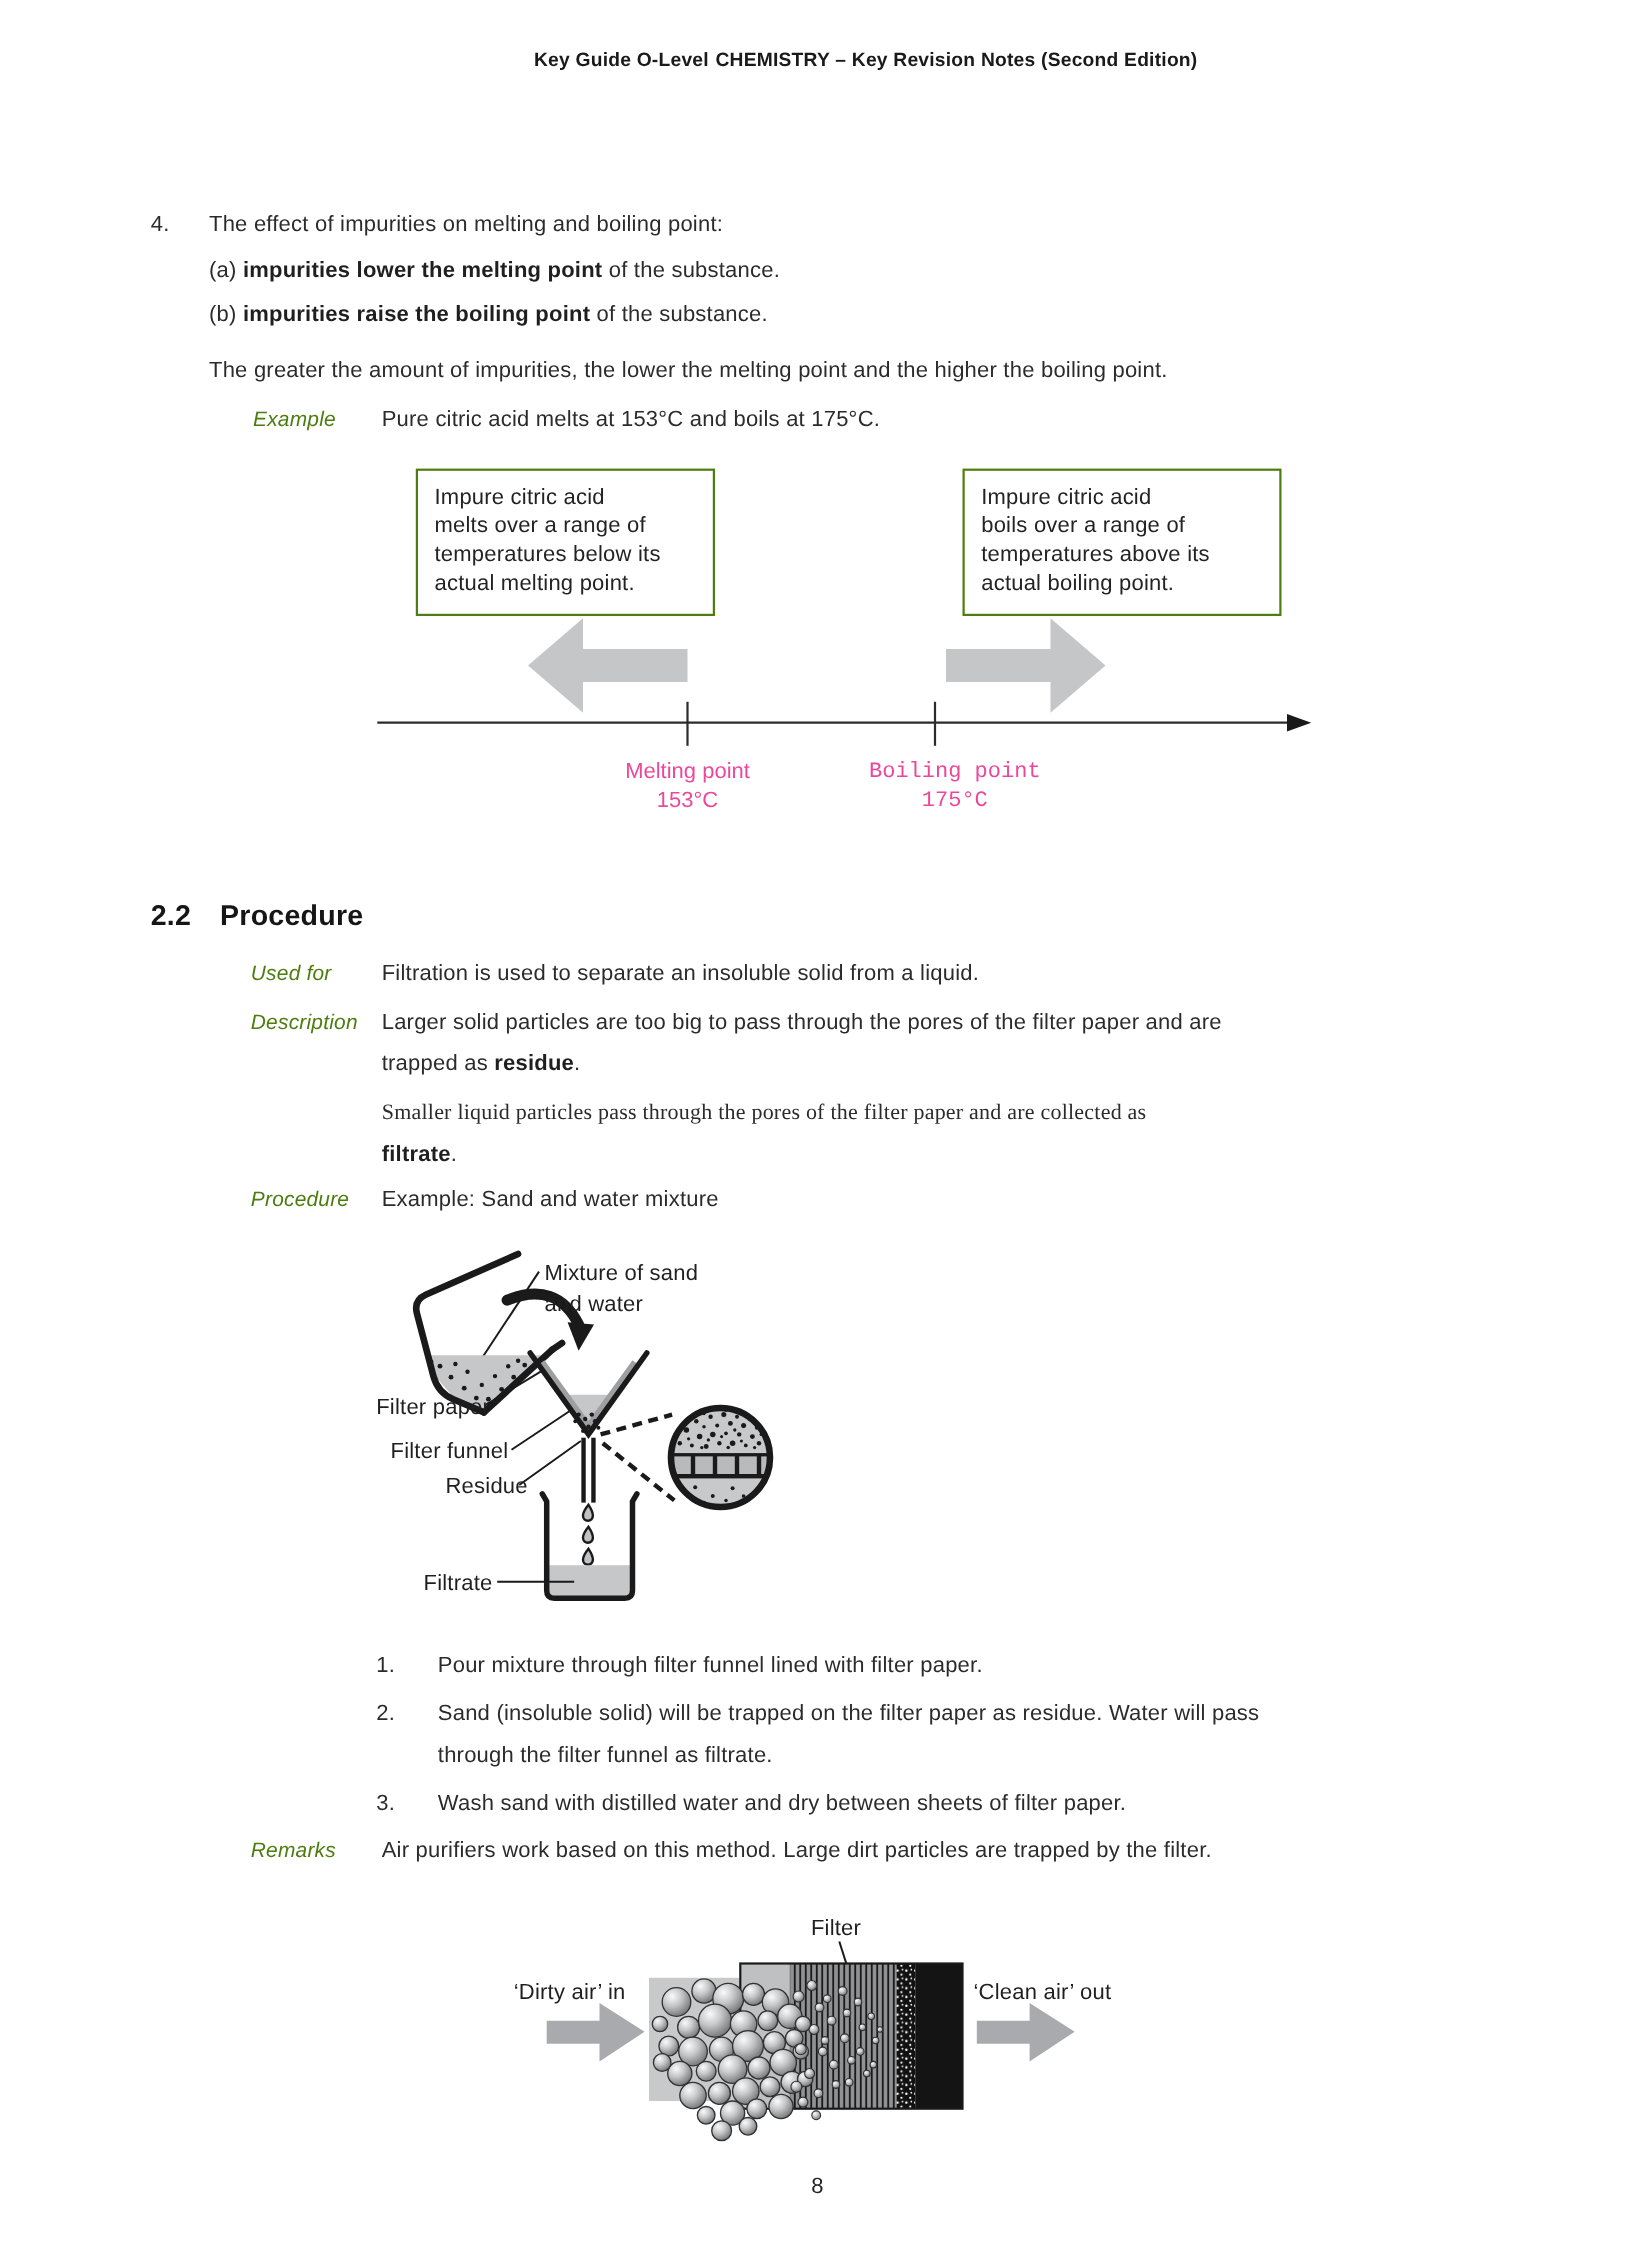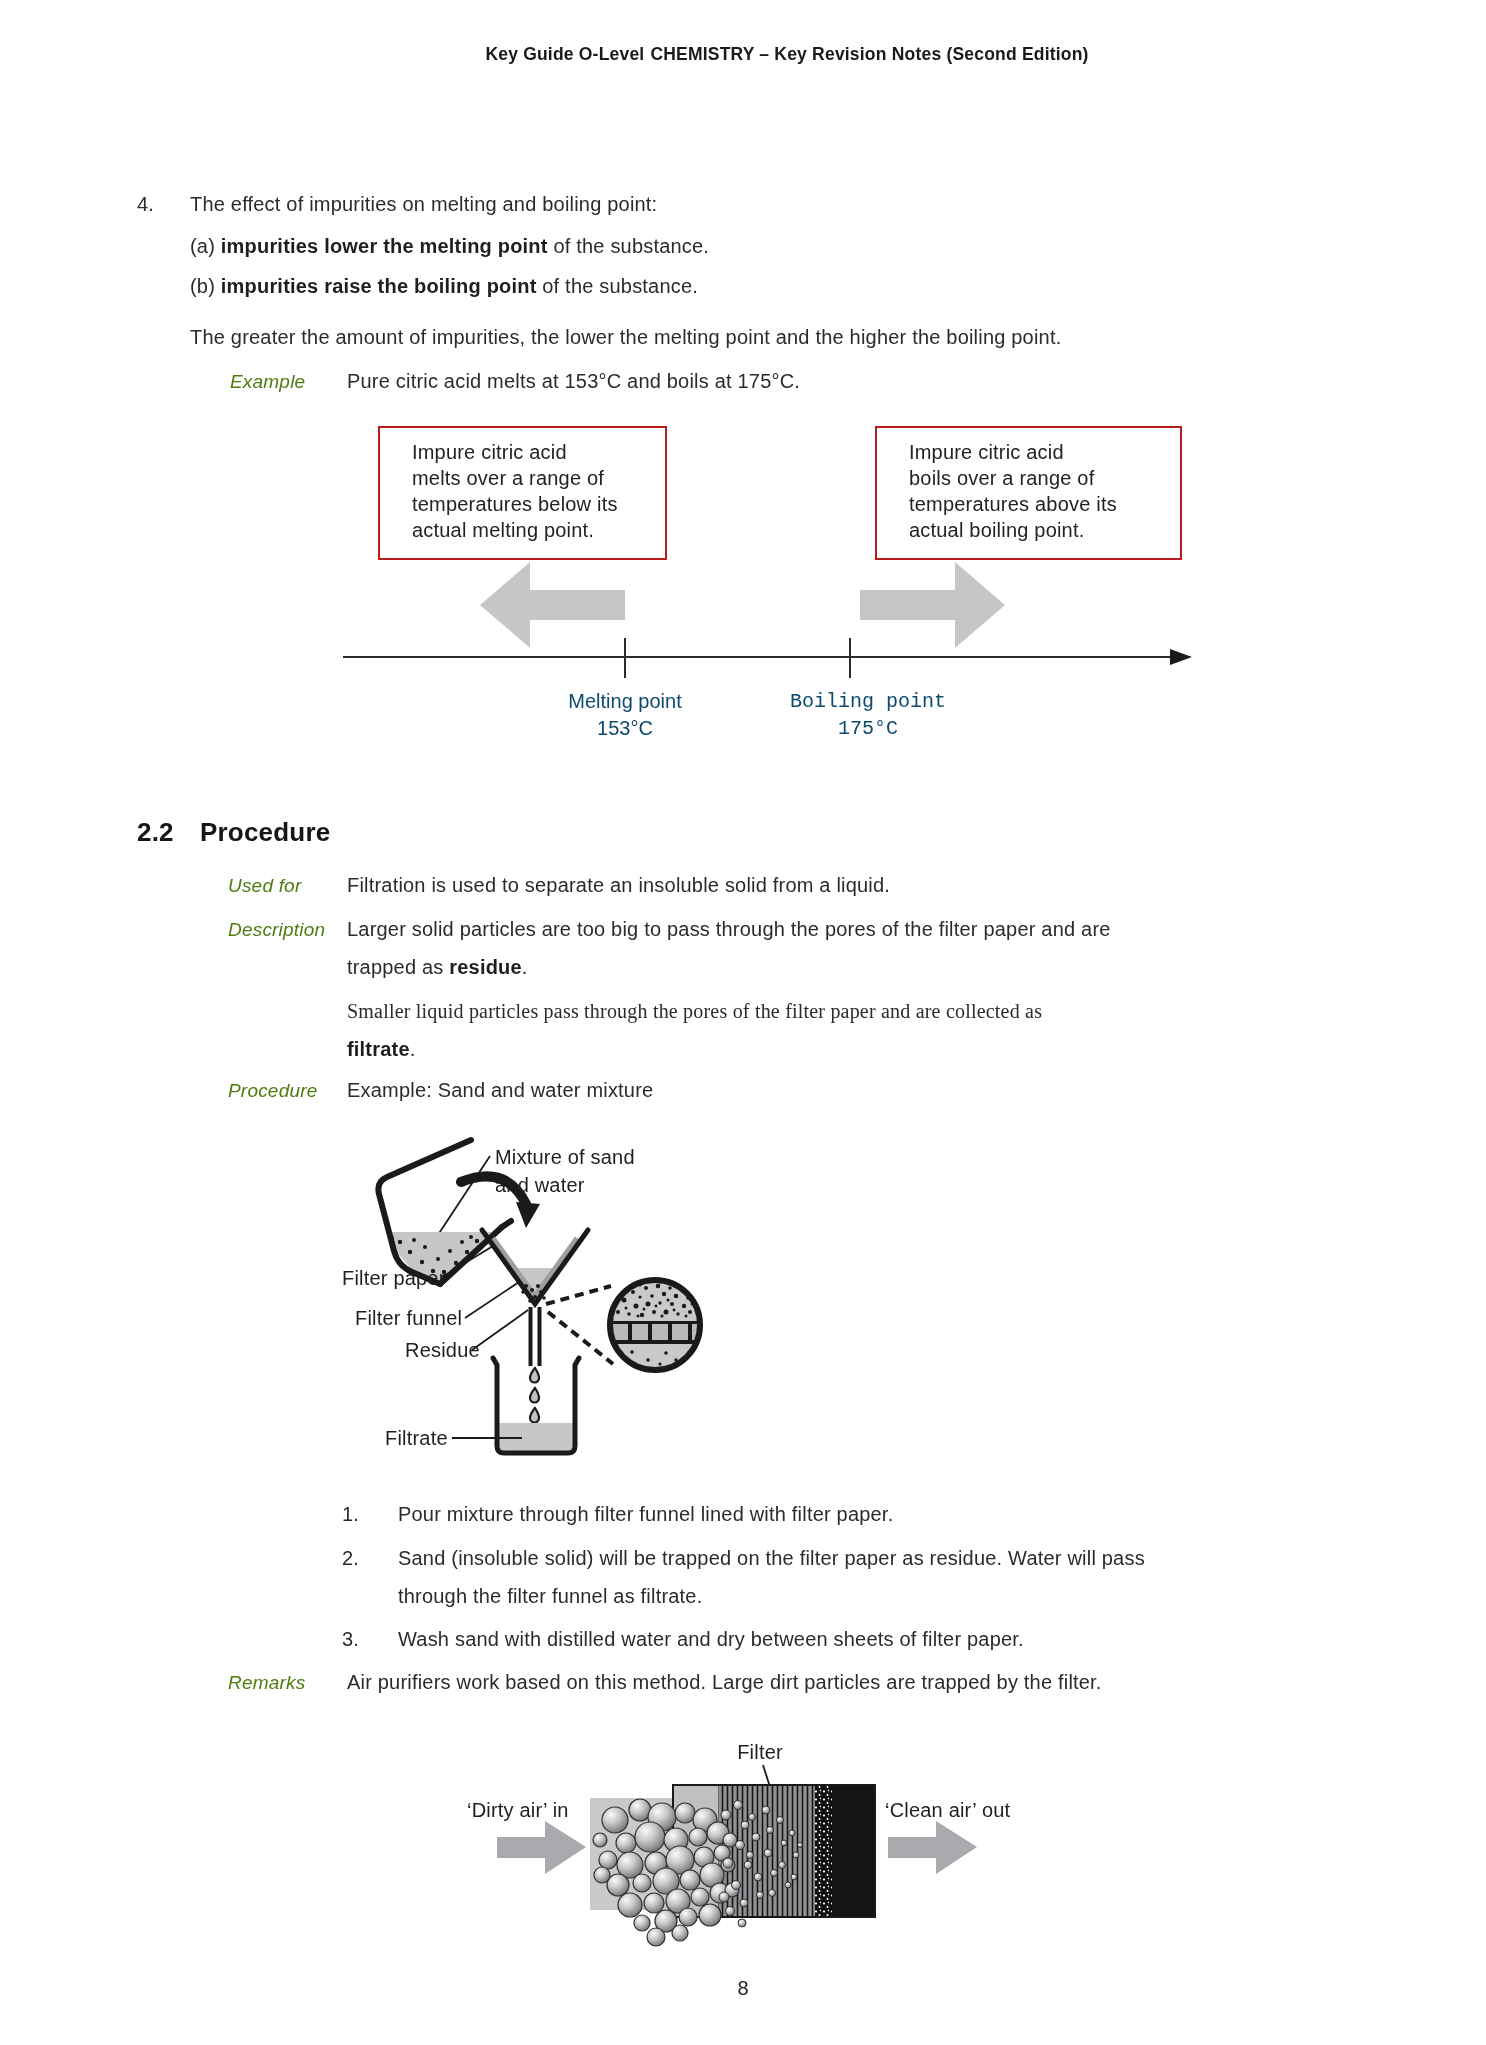--- a/index.html
+++ b/index.html
@@ -12,25 +12,25 @@
   .bold{font-weight:700;color:#1f1f1f;}
   .gray-label{font-style:italic;color:#4d7c0f;font-size:19px;letter-spacing:.2px;white-space:nowrap;}
   .list-num{display:inline-block;width:53px;}
   .step-num{display:inline-block;width:56px;}
   .doc-header{
     position:absolute;top:44px;left:0;width:100%;text-align:center;
     font-size:17.5px;font-weight:700;color:#1a1a1a;letter-spacing:.2px;padding-left:44px;
   }
   .doc-header .pre{margin-right:6px;}
   .mp-box{
-    position:absolute;border:2px solid #b91c1c;background:#fff;
-    font-size:20px;line-height:26px;padding:11px 0 0 32px;letter-spacing:.2px;color:#232323;
+    position:absolute;border:2px solid #4d7c0f;background:#fff;
+    font-size:20px;line-height:26px;padding:11px 0 0 15px;letter-spacing:.2px;color:#232323;
   }
   .axis-label{
-    position:absolute;width:160px;text-align:center;font-size:20px;line-height:27px;color:#0c4a6e;
+    position:absolute;width:160px;text-align:center;font-size:20px;line-height:27px;color:#ec4899;
   }
   .section-heading{font-size:26px;font-weight:700;color:#161616;letter-spacing:.2px;white-space:nowrap;}
   .section-heading .sec-num{display:inline-block;width:63px;}
   svg text{font-family:"Liberation Sans",sans-serif;font-size:20px;fill:#1f1f1f;letter-spacing:.2px;}
   .page-num{position:absolute;left:0;width:100%;text-align:center;font-size:20px;color:#232323;}
 </style>
 </head>
 <body>
 
 <header class="doc-header">

